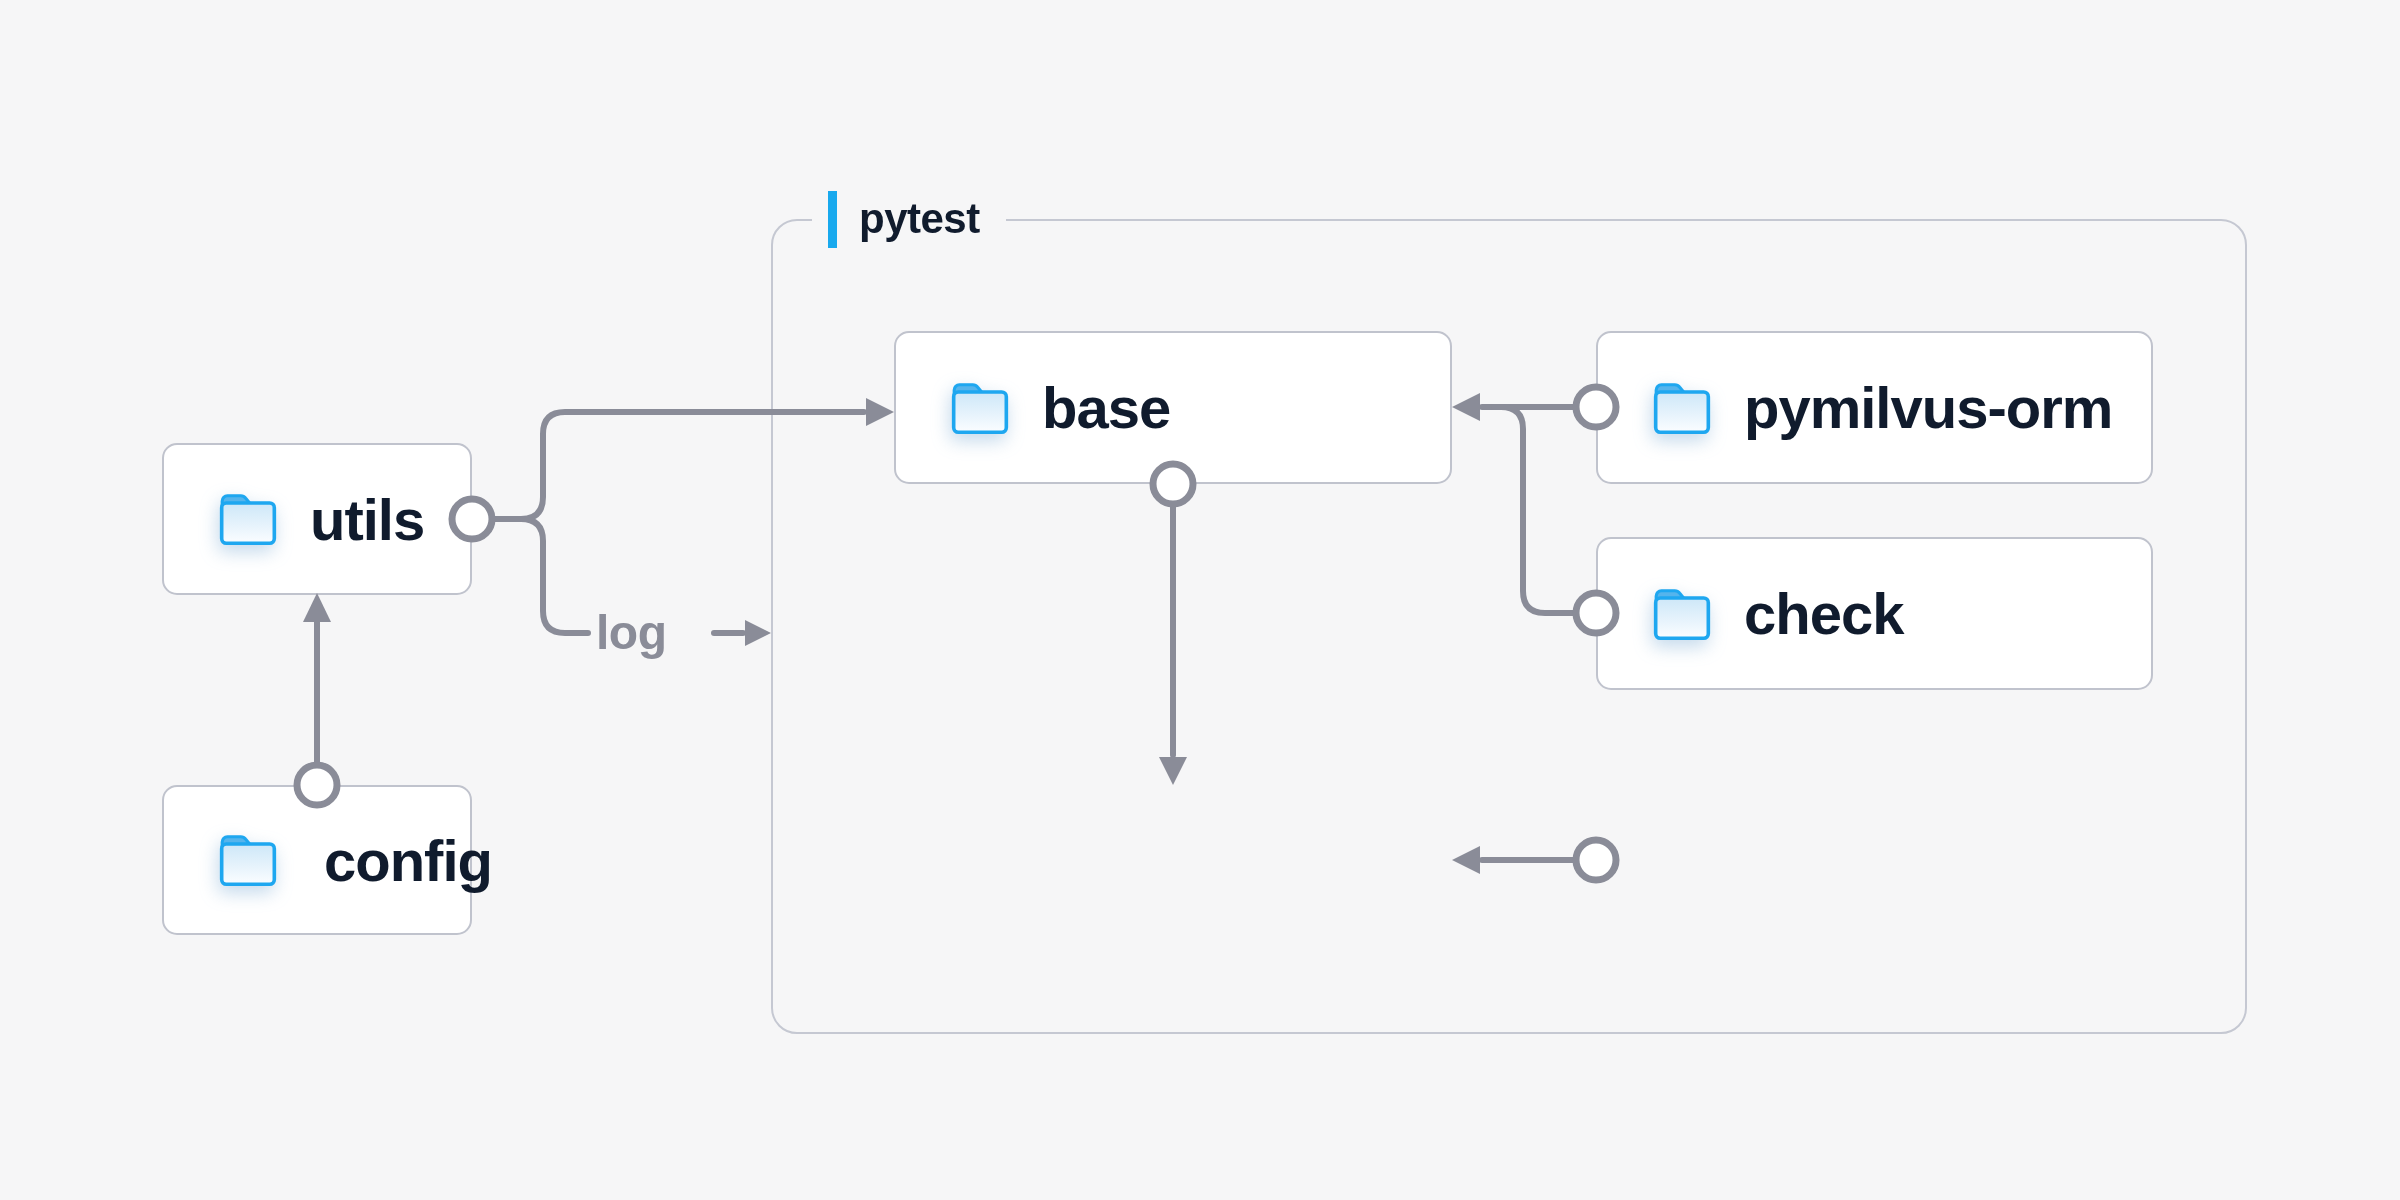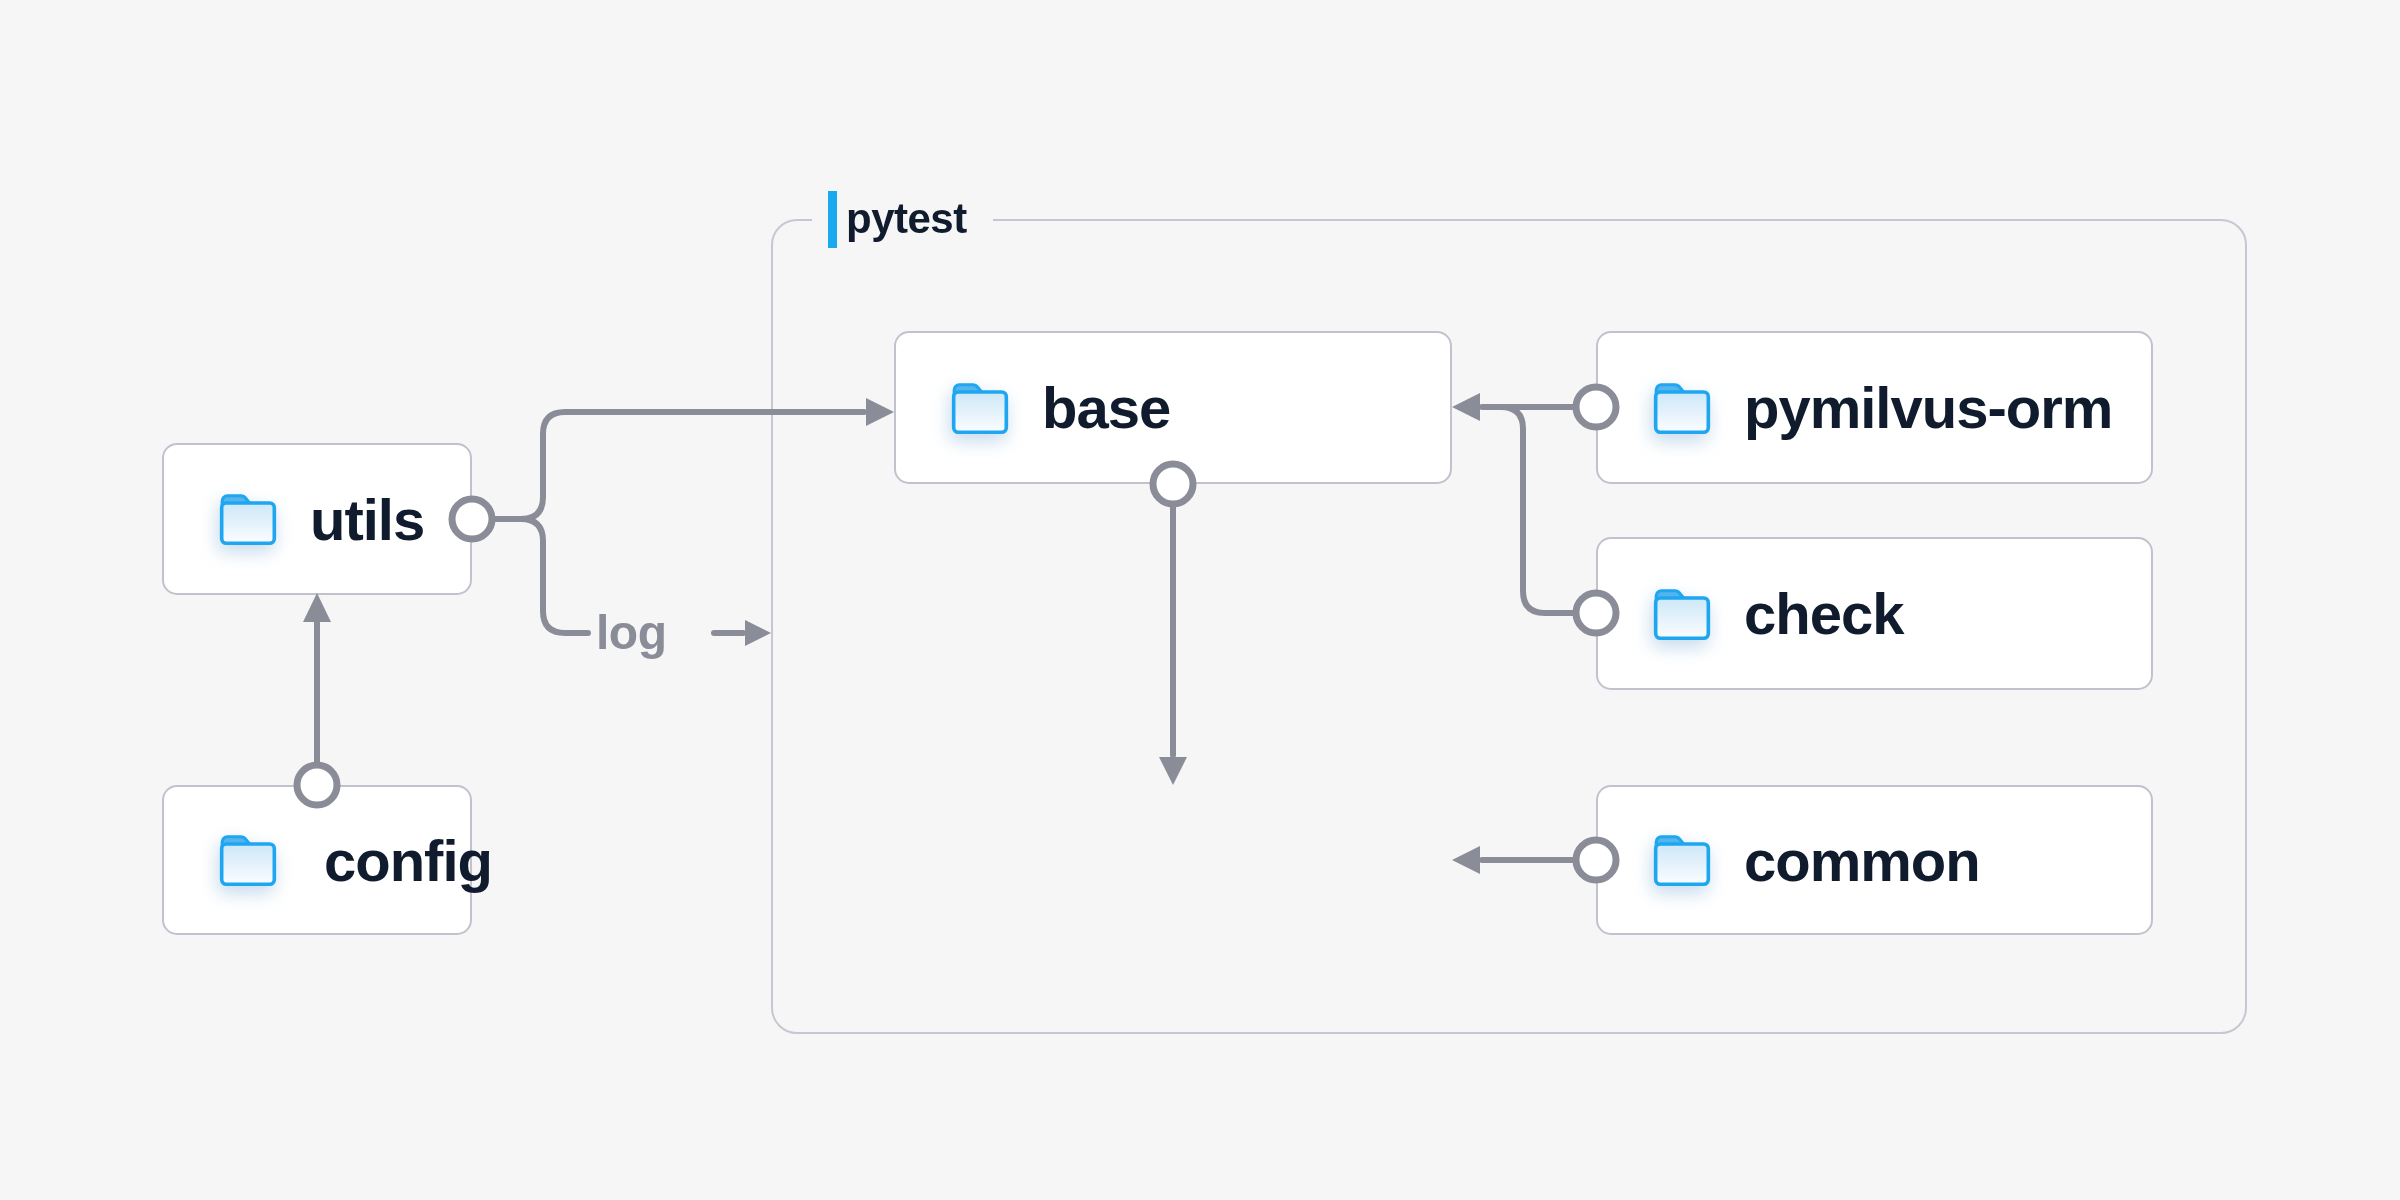--- a/index.html
+++ b/index.html
@@ -24,21 +24,21 @@
     border-radius: 26px;
     background: transparent;
     z-index: 1;
   }
   .group-label {
     position: absolute;
     left: 812px; top: 188px;
     height: 62px;
     display: flex;
     align-items: center;
-    gap: 9px;
+    gap: 22px;
     padding: 0 26px 0 16px;
     background: #f6f6f7;
     z-index: 2;
   }
   .group-label .accent-bar {
     width: 9px; height: 57px;
     background: #18a9ee;
   }
   .group-label .group-title {
     font-size: 42px;
@@ -167,27 +167,20 @@
 
   <div class="node node-orm">
     <svg class="icon-wrap" viewBox="0 0 62 56">
       <path d="M6 16 V10.5 A5 5 0 0 1 11 5.5 H24 a6 6 0 0 1 4.8 2.4 L33 13 V17 H6 Z" fill="#55b4ec" stroke="#1ea7f0" stroke-width="3"></path>
       <rect x="5.5" y="12.5" width="51" height="39" rx="4.5" fill="url(#folderGrad)" stroke="#1ea7f0" stroke-width="3.5"></rect>
     </svg>
     <span class="label">pymilvus-orm</span>
   </div>
 
 
-  <div class="node node-common">
-    <svg class="icon-wrap" viewBox="0 0 62 56">
-      <path d="M6 16 V10.5 A5 5 0 0 1 11 5.5 H24 a6 6 0 0 1 4.8 2.4 L33 13 V17 H6 Z" fill="#55b4ec" stroke="#1ea7f0" stroke-width="3"></path>
-      <rect x="5.5" y="12.5" width="51" height="39" rx="4.5" fill="url(#folderGrad)" stroke="#1ea7f0" stroke-width="3.5"></rect>
-    </svg>
-    <span class="label">common</span>
-  </div>
 
   <div class="edge-label">log</div>
 
   <svg id="wires">
 
     <g>
       <path class="wire" d="M317 763 V622"></path>
       <polygon class="arrowhead" points="317,593 303,622 331,622"></polygon>
     </g>
 

